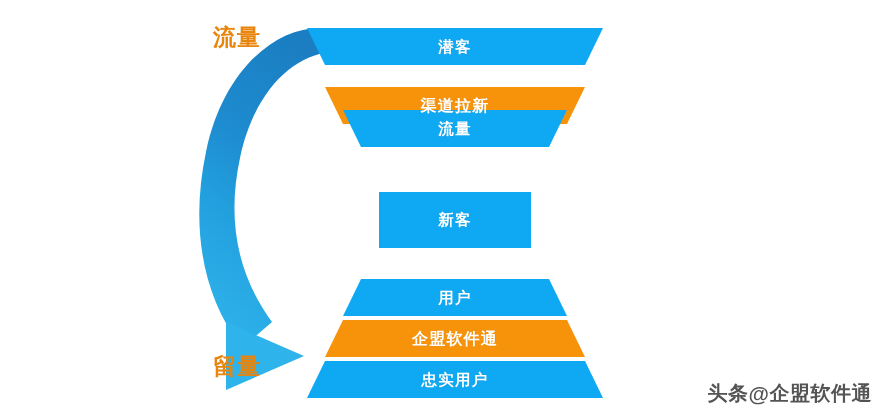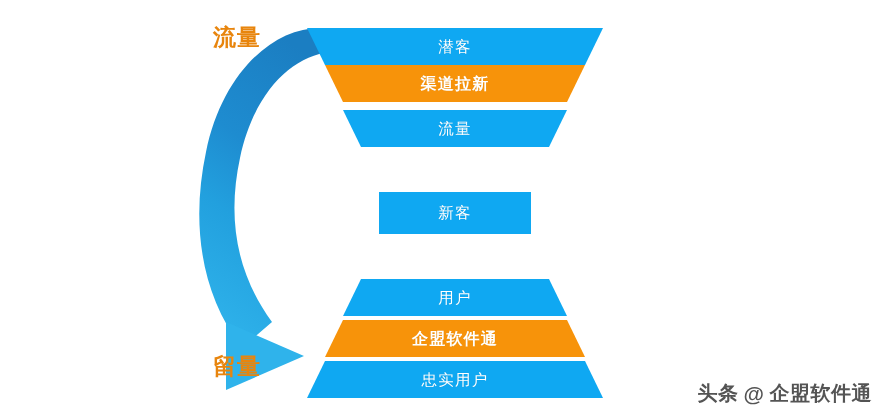--- a/index.html
+++ b/index.html
@@ -51,21 +51,21 @@
     letter-spacing: 1.2px;
     line-height: 1;
     white-space: nowrap;
     text-shadow: 0 0 1px rgba(0,0,0,0.10);
   }
   .band.orange .band-label {
     font-weight: bold;
     font-size: 16px;
   }
   .band.blue .band-label {
-    font-weight: normal;
+    font-weight: bold;
   }
 
   .band .shape {
     position: absolute;
     left: 0;
     top: 0;
     width: 100%;
     height: 100%;
     z-index: 1;
   }
@@ -92,21 +92,20 @@
   #label-top    { left: 213px; top: 26px; }
   #label-bottom { left: 213px; top: 355px; }
 
   
   #watermark {
     position: absolute;
     right: 20px;
     bottom: 10px;
     display: flex;
     align-items: center;
-    gap: 5px;
     color: #3d3d3d;
     font-size: 20px;
     font-weight: bold;
     letter-spacing: 0.5px;
     opacity: 0.88;
     white-space: nowrap;
   }
   #watermark .wm-at { font-size: 21px; }
 </style>
 </head>
@@ -141,33 +140,33 @@
 
   <div class="side-label" id="label-bottom">留量</div>
 
   <div id="funnel">
       <div class="band blue" style="top: 0px; height: 37px;">
         <svg class="shape" viewBox="0 0 340 37" preserveAspectRatio="none">
           <polygon points="22,0 318,0 300,37 40,37" fill="#0FA8F2"></polygon>
         </svg>
         <span class="band-label">潜客</span>
       </div>
-      <div class="band orange" style="top: 37px; height: 37px;">
+      <div class="band orange" style="top: 59px; height: 37px;">
         <svg class="shape" viewBox="0 0 340 37" preserveAspectRatio="none">
           <polygon points="40,0 300,0 282,37 58,37" fill="#F7930A"></polygon>
         </svg>
         <span class="band-label">渠道拉新</span>
       </div>
       <div class="band blue" style="top: 82px; height: 37px;">
         <svg class="shape" viewBox="0 0 340 37" preserveAspectRatio="none">
           <polygon points="58,0 282,0 264,37 76,37" fill="#0FA8F2"></polygon>
         </svg>
         <span class="band-label">流量</span>
       </div>
-      <div class="band blue" style="top: 164px; height: 42px;">
+      <div class="band blue" style="top: 164px; height: 56px;">
         <svg class="shape" viewBox="0 0 340 42" preserveAspectRatio="none">
           <polygon points="94,0 246,0 246,42 94,42" fill="#0FA8F2"></polygon>
         </svg>
         <span class="band-label">新客</span>
       </div>
       <div class="band blue" style="top: 251px; height: 37px;">
         <svg class="shape" viewBox="0 0 340 37" preserveAspectRatio="none">
           <polygon points="76,0 264,0 282,37 58,37" fill="#0FA8F2"></polygon>
         </svg>
         <span class="band-label">用户</span>

